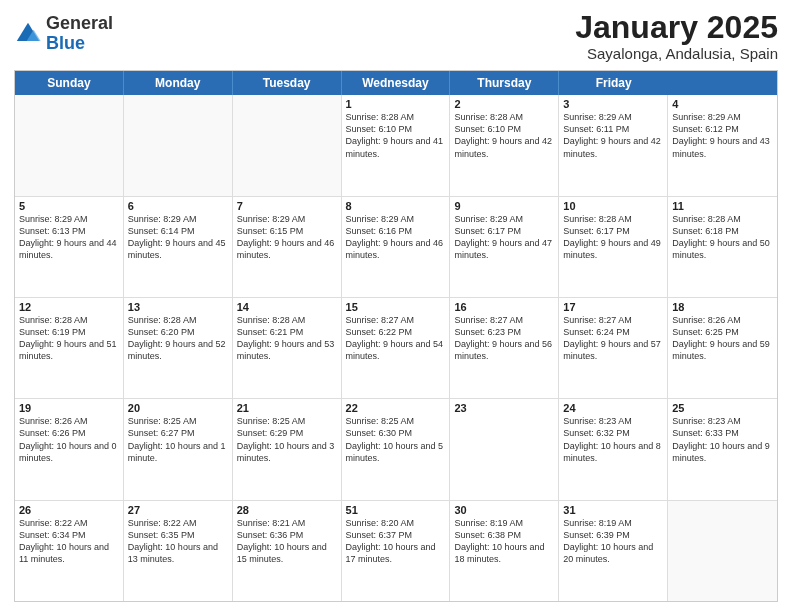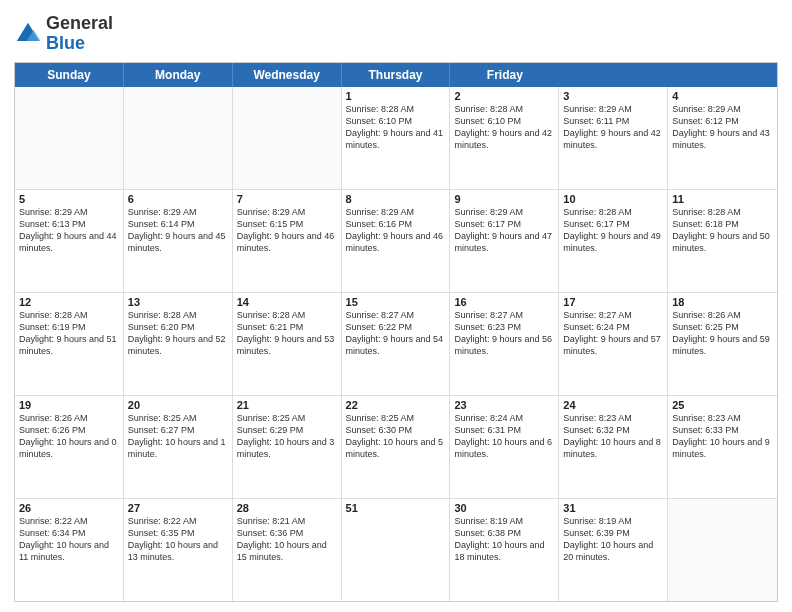--- a/index.html
+++ b/index.html
@@ -119,26 +119,31 @@
     <div class="logo">
       <svg class="logo-icon" viewBox="0 0 40 40">
         <polygon points="20,4 36,30 4,30" fill="#1a6bb5"></polygon>
         <polygon points="28,14 38,30 18,30" fill="#4da6e8" opacity="0.7"></polygon>
       </svg>
       <div class="logo-text">
         <span class="logo-general">General</span>
         <span class="logo-blue">Blue</span>
       </div>
     </div>
+    <div class="title-block">
+      <div class="month-title">January 2025</div>
+      <div class="location">Sayalonga, Andalusia, Spain</div>
+    </div>
   </div>
 
   <div class="calendar">
     <div class="cal-header">
     <div class="cal-header-cell">Sunday</div>
         <div class="cal-header-cell">Monday</div>
+        <div class="cal-header-cell">Tuesday</div>
         <div class="cal-header-cell">Wednesday</div>
         <div class="cal-header-cell">Thursday</div>
         <div class="cal-header-cell">Friday</div>
       </div>
     <div class="cal-body">
     <div class="cal-row">
           <div class="cal-cell empty"></div>
           <div class="cal-cell empty"></div>
           <div class="cal-cell empty"></div>
           <div class="cal-cell">
@@ -274,23 +279,20 @@
 Daylight: 10 hours and 3 minutes.</div>
           </div>
           <div class="cal-cell">
             <div class="day-num">22</div>
             <div class="cell-text" style="white-space: pre-line;">Sunrise: 8:25 AM
 Sunset: 6:30 PM
 Daylight: 10 hours and 5 minutes.</div>
           </div>
           <div class="cal-cell">
             <div class="day-num">23</div>
-            <div class="cell-text" style="white-space: pre-line;">Sunrise: 8:24 AM
-Sunset: 6:31 PM
-Daylight: 10 hours and 6 minutes.</div>
           </div>
           <div class="cal-cell">
             <div class="day-num">24</div>
             <div class="cell-text" style="white-space: pre-line;">Sunrise: 8:23 AM
 Sunset: 6:32 PM
 Daylight: 10 hours and 8 minutes.</div>
           </div>
           <div class="cal-cell">
             <div class="day-num">25</div>
             <div class="cell-text" style="white-space: pre-line;">Sunrise: 8:23 AM
@@ -312,20 +314,23 @@
 Daylight: 10 hours and 13 minutes.</div>
           </div>
           <div class="cal-cell">
             <div class="day-num">28</div>
             <div class="cell-text" style="white-space: pre-line;">Sunrise: 8:21 AM
 Sunset: 6:36 PM
 Daylight: 10 hours and 15 minutes.</div>
           </div>
           <div class="cal-cell">
             <div class="day-num">51</div>
+            <div class="cell-text" style="white-space: pre-line;">Sunrise: 8:20 AM
+Sunset: 6:37 PM
+Daylight: 10 hours and 17 minutes.</div>
           </div>
           <div class="cal-cell">
             <div class="day-num">30</div>
             <div class="cell-text" style="white-space: pre-line;">Sunrise: 8:19 AM
 Sunset: 6:38 PM
 Daylight: 10 hours and 18 minutes.</div>
           </div>
           <div class="cal-cell">
             <div class="day-num">31</div>
             <div class="cell-text" style="white-space: pre-line;">Sunrise: 8:19 AM

